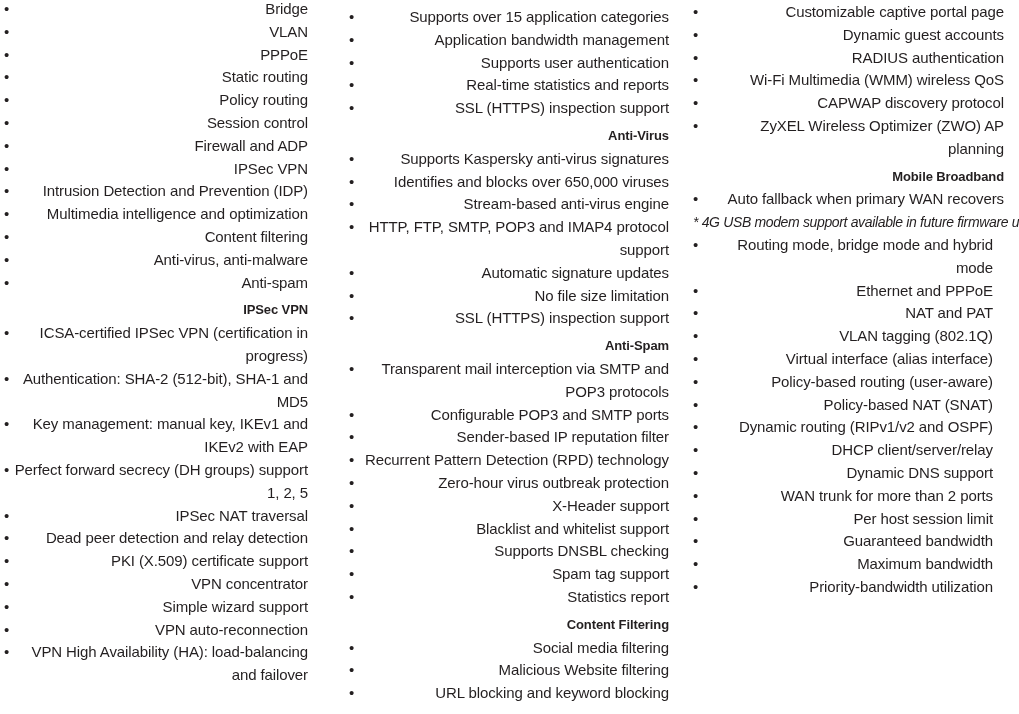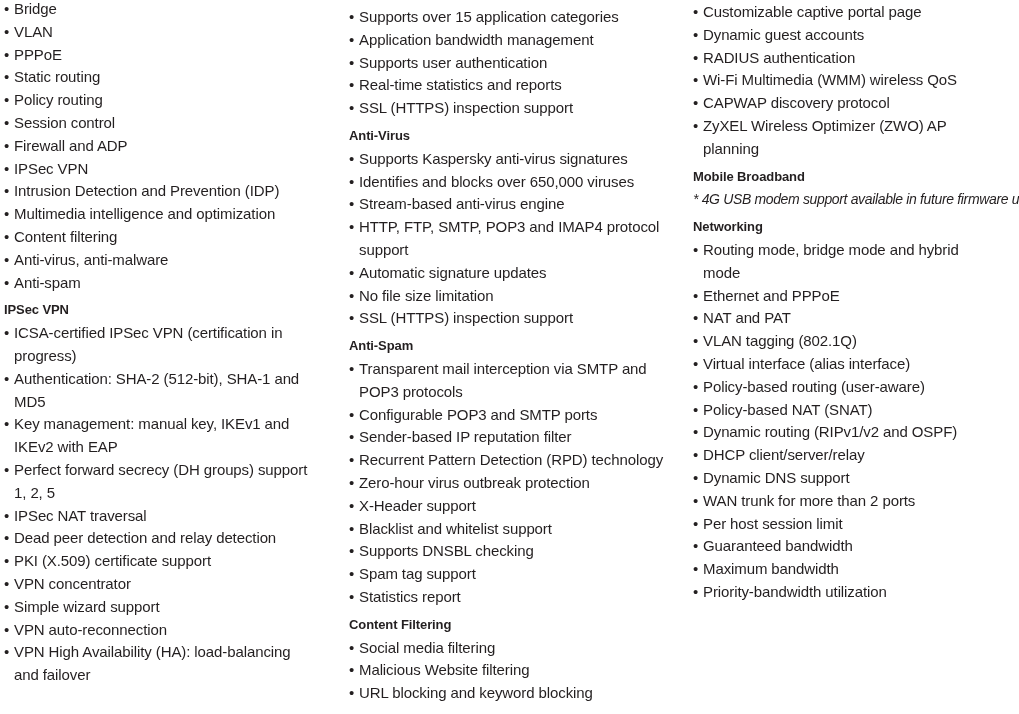--- a/index.html
+++ b/index.html
@@ -44,21 +44,21 @@
     font-style: italic;
     font-size: 14px;
     letter-spacing: -0.35px;
     line-height: 22.8px;
     white-space: nowrap;
   }
 </style>
 </head>
 <body>
 
-<div class="page" style="color: rgb(35, 31, 32); background: rgb(255, 255, 255);">
+<div class="page" style="color: rgb(35, 31, 32); background: rgb(255, 255, 255); text-align: right;">
   <div id="columns">
       <div class="col col-0">
         <ul class="feature-list sec-0">
           <li class="feature-item">Bridge</li>
           <li class="feature-item">VLAN</li>
           <li class="feature-item">PPPoE</li>
           <li class="feature-item">Static routing</li>
           <li class="feature-item">Policy routing</li>
           <li class="feature-item">Session control</li>
           <li class="feature-item">Firewall and ADP</li>
@@ -126,23 +126,23 @@
         <ul class="feature-list sec-0">
           <li class="feature-item">Customizable captive portal page</li>
           <li class="feature-item">Dynamic guest accounts</li>
           <li class="feature-item">RADIUS authentication</li>
           <li class="feature-item">Wi-Fi Multimedia (WMM) wireless QoS</li>
           <li class="feature-item">CAPWAP discovery protocol</li>
           <li class="feature-item">ZyXEL Wireless Optimizer (ZWO) AP planning</li>
         </ul>
         <h3 class="section-heading">Mobile Broadband</h3>
         <ul class="feature-list sec-1">
+          <li class="feature-item">Auto fallback when primary WAN recovers</li>
         </ul>
         <p class="footnote">* 4G USB modem support available in future firmware upgrades</p>
-        <h3 class="section-heading">Networking</h3>
         <ul class="feature-list sec-2">
           <li class="feature-item">Routing mode, bridge mode and hybrid mode</li>
           <li class="feature-item">Ethernet and PPPoE</li>
           <li class="feature-item">NAT and PAT</li>
           <li class="feature-item">VLAN tagging (802.1Q)</li>
           <li class="feature-item">Virtual interface (alias interface)</li>
           <li class="feature-item">Policy-based routing (user-aware)</li>
           <li class="feature-item">Policy-based NAT (SNAT)</li>
           <li class="feature-item">Dynamic routing (RIPv1/v2 and OSPF)</li>
           <li class="feature-item">DHCP client/server/relay</li>

